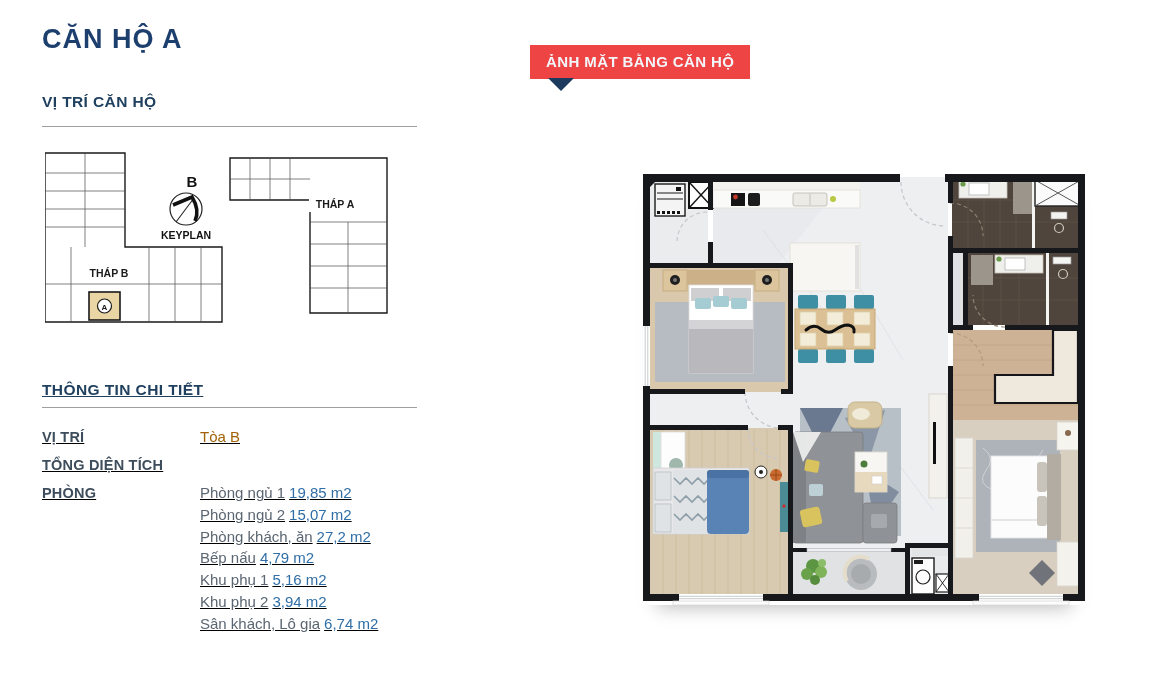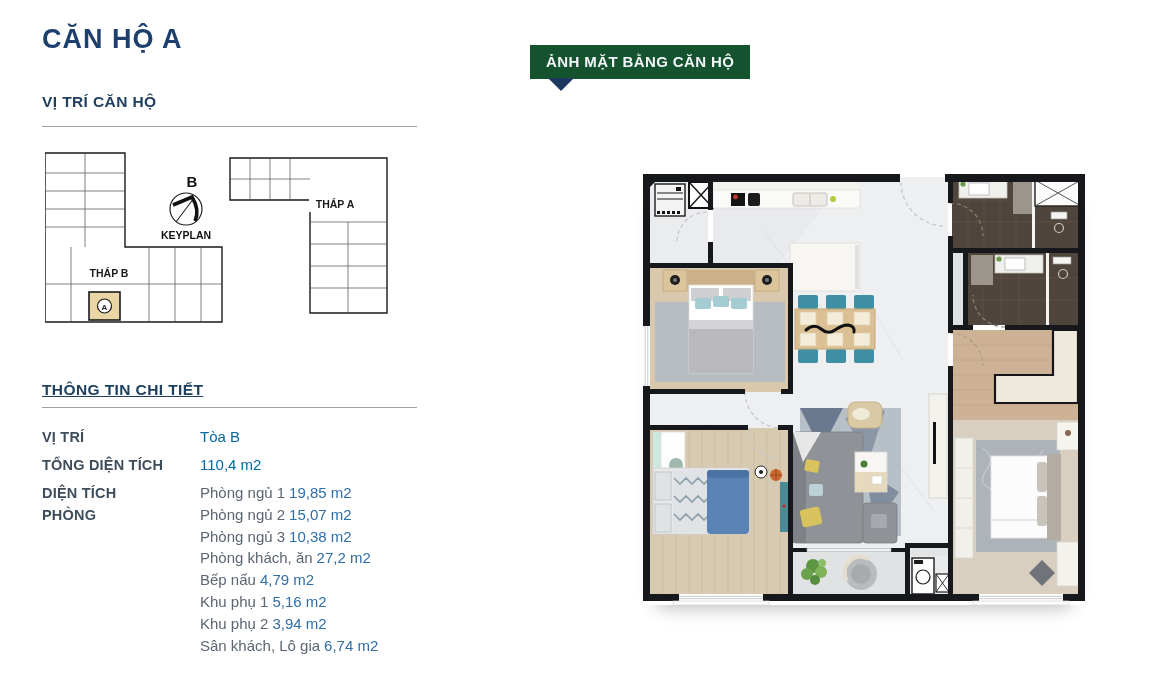--- a/index.html
+++ b/index.html
@@ -11,29 +11,29 @@
   .sec-head{position:absolute;font-size:15.5px;font-weight:bold;color:#20405f;letter-spacing:.4px;}
   .sec1-head{left:42px;top:93px;}
   .sec2-head{left:42px;top:381px;text-decoration:underline;}
   .rule{position:absolute;width:375px;height:0;border-top:1px solid #9f9f9f;}
   .rule1{left:42px;top:126px;}
   .rule2{left:42px;top:407px;}
 
   .keyplan{position:absolute;left:45px;top:147px;width:375px;height:195px;}
 
   .details{position:absolute;left:42px;top:426px;width:390px;}
-  .drow{display:grid;grid-template-columns:158px 1fr;}
+  .drow{display:grid;grid-template-columns:158px 1fr;text-decoration:underline;}
   .drow.simple{height:28px;align-items:start;}
   .dlabel{font-size:14.5px;font-weight:bold;color:#3e4d5c;letter-spacing:.2px;line-height:22px;}
-  .dvalue{font-size:15px;color:#0369a1;line-height:22px;}
+  .dvalue{font-size:15px;color:#a16207;line-height:22px;}
   .room-line{font-size:15px;line-height:21.8px;white-space:nowrap;}
   .rname{color:#5b6672;margin-top:46px;}
   .rarea{color:#2f6ea6;margin-left:4px;}
 
-  .badge{position:absolute;left:530px;top:45px;background:#14532d;color:#f2f6fa;
+  .badge{position:absolute;left:530px;top:45px;background:#ef4444;color:#f2f6fa;
          font-size:15px;font-weight:bold;letter-spacing:.4px;padding:8px 16px 9px 16px;}
   .badge-arrow{position:absolute;left:548px;top:78px;width:0;height:0;
          border-left:13px solid transparent;border-right:13px solid transparent;
          border-top:13px solid #1b3a5e;}
 
   .floorplan{position:absolute;left:643px;top:170px;width:442px;height:435px;
          box-shadow:0 16px 18px -14px rgba(0,0,0,.28);}
   svg{display:block;}
 </style>
 </head>
@@ -101,31 +101,28 @@
   <div class="sec-head sec2-head">THÔNG TIN CHI TIẾT</div>
   <div class="rule rule2"></div>
 
   <div class="details">
     <div class="drow simple">
       <div class="dlabel">VỊ TRÍ</div>
       <div class="dvalue">Tòa B</div>
     </div>
     <div class="drow simple">
       <div class="dlabel">TỔNG DIỆN TÍCH</div>
-      <div class="dvalue">110,4 m2</div>
     </div>
     <div class="drow">
       <div>
-        <div class="dlabel">DIỆN TÍCH</div>
         <div class="dlabel">PHÒNG</div>
       </div>
       <div>
         <div class="room-line"><span class="rname">Phòng ngủ 1</span><span class="rarea">19,85 m2</span></div>
         <div class="room-line"><span class="rname">Phòng ngủ 2</span><span class="rarea">15,07 m2</span></div>
-        <div class="room-line"><span class="rname">Phòng ngủ 3</span><span class="rarea">10,38 m2</span></div>
         <div class="room-line"><span class="rname">Phòng khách, ăn</span><span class="rarea">27,2 m2</span></div>
         <div class="room-line"><span class="rname">Bếp nấu</span><span class="rarea">4,79 m2</span></div>
         <div class="room-line"><span class="rname">Khu phụ 1</span><span class="rarea">5,16 m2</span></div>
         <div class="room-line"><span class="rname">Khu phụ 2</span><span class="rarea">3,94 m2</span></div>
         <div class="room-line"><span class="rname">Sân khách, Lô gia</span><span class="rarea">6,74 m2</span></div>
       </div>
     </div>
   </div>
 
   <div class="badge">ẢNH MẶT BẰNG CĂN HỘ</div>

